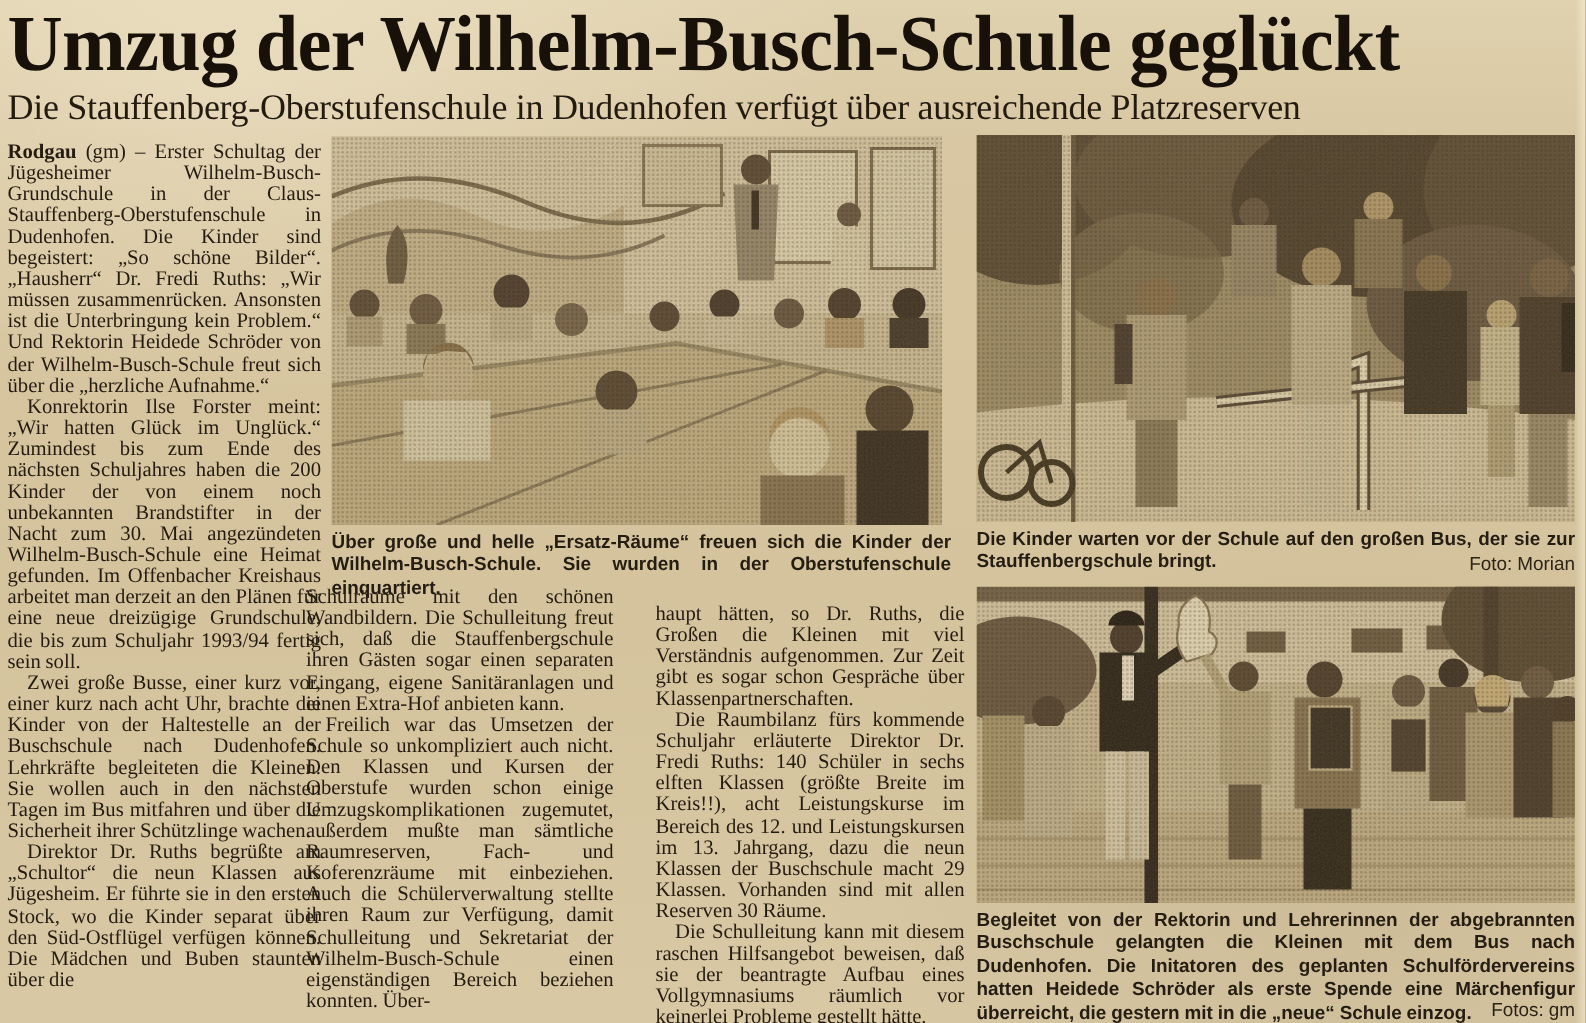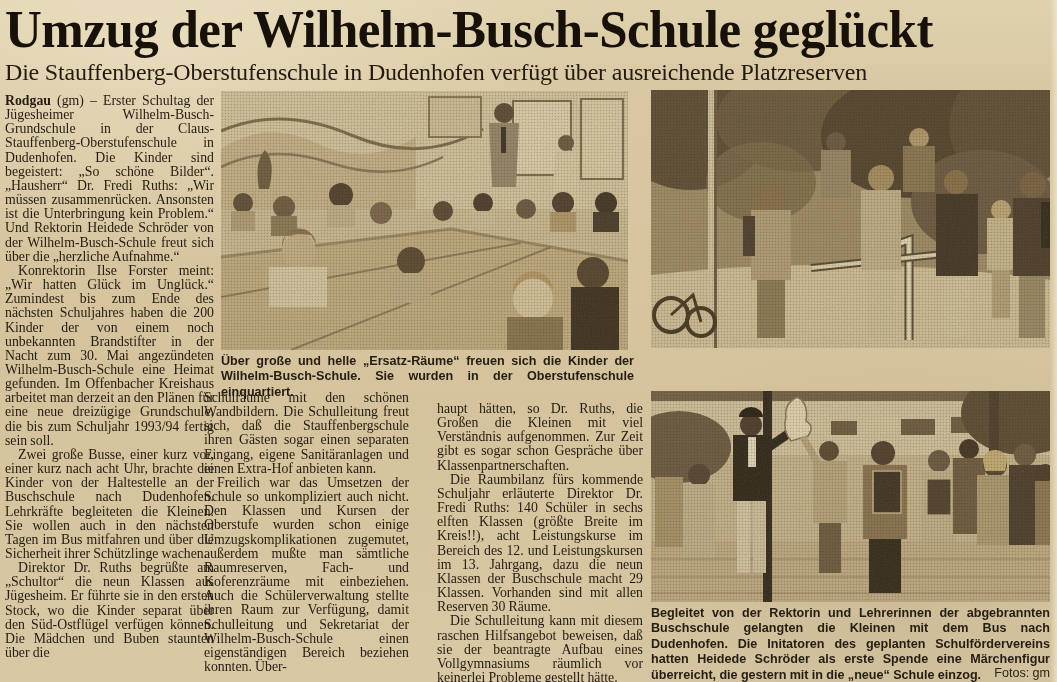--- a/index.html
+++ b/index.html
@@ -179,20 +179,24 @@
       <rect x="336" y="128" width="28" height="52" fill="#cbb98e"></rect>
         <rect x="341" y="180" width="18" height="48" fill="#b5a277"></rect>
       <circle cx="382" cy="95" r="13" fill="#7a6243"></circle>
       <rect x="362" y="108" width="37" height="78" fill="#4a3c28"></rect>
         <rect x="368" y="186" width="26" height="62" fill="#9c8a66"></rect>
       <rect x="390" y="112" width="9" height="46" fill="#2f2618"></rect>
       <rect width="399" height="258" filter="url(#grain)"></rect>
     </svg>
   </div>
 
+  <div class="caption" id="cap-buswait">
+    <span>Die Kinder warten vor der Schule auf den großen Bus, der sie zur Stauffenbergschule bringt.</span>
+    <span class="credit">Foto: Morian</span>
+  </div>
 
   <div class="photo" id="photo-arrival" aria-label="Kinder und Begleiterinnen mit Märchenfigur vor der Schule in Dudenhofen">
     <svg viewBox="0 0 399 211" preserveAspectRatio="none">
       <rect width="399" height="211" fill="#c9b78e"></rect>
       <rect width="399" height="64" fill="#d6c6a0"></rect>
       <rect width="399" height="10" fill="#746146"></rect>
       <rect x="180" y="30" width="26" height="14" fill="#6e5c40"></rect>
       <rect x="250" y="28" width="34" height="16" fill="#6e5c40"></rect>
       <rect x="300" y="26" width="30" height="16" fill="#6e5c40"></rect>
       <ellipse cx="372" cy="22" rx="62" ry="42" fill="#5a4a32"></ellipse>

